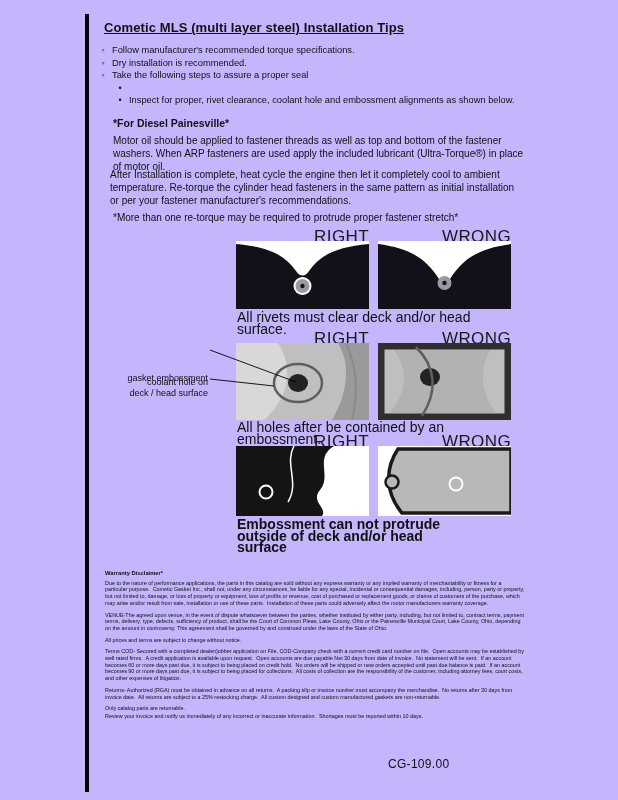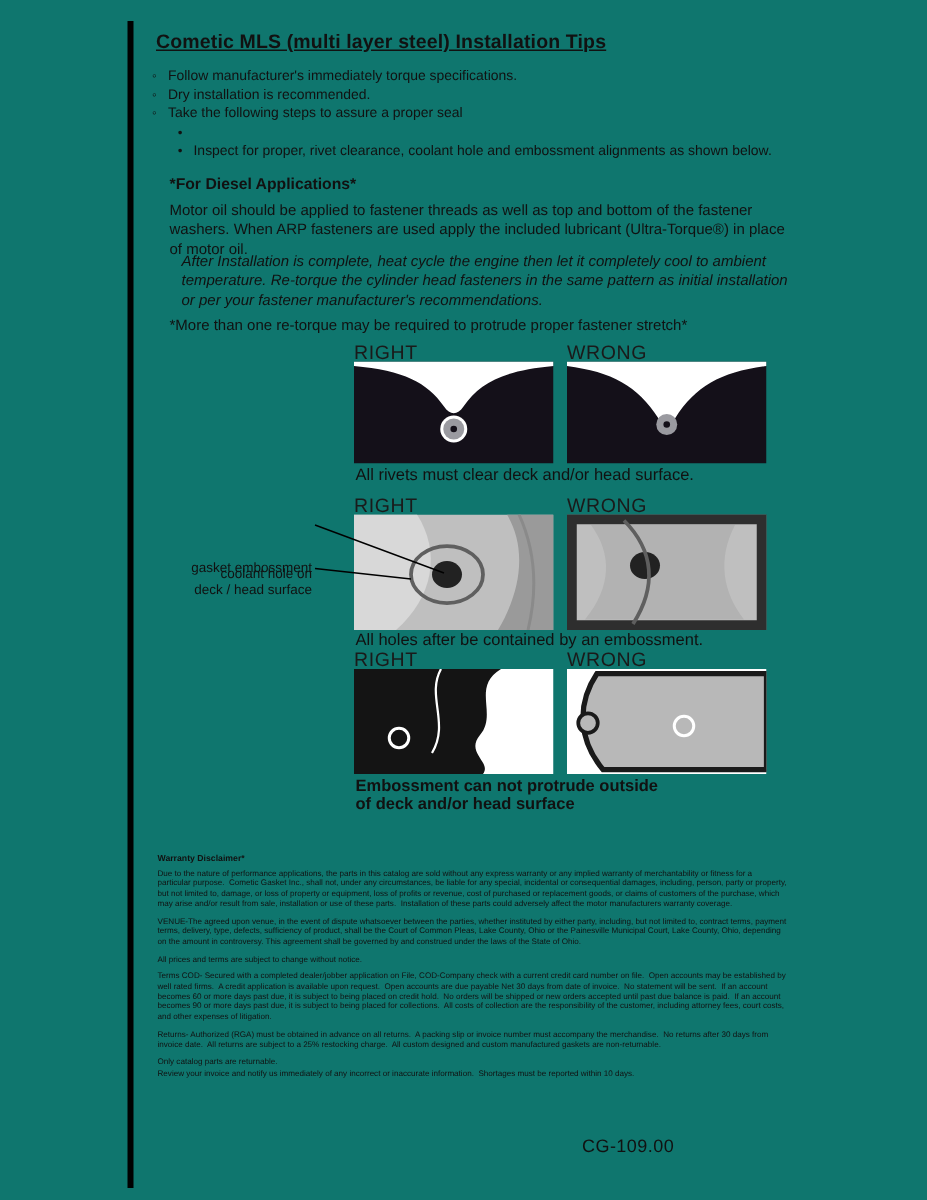--- a/index.html
+++ b/index.html
@@ -1,77 +1,77 @@
 <!DOCTYPE html>
 <html><head>
 <meta charset="utf-8">
 <style>
   html,body { margin:0; padding:0; background:#ffffff; }
   .page {
-    position:relative; width:618px; height:800px; background:#0f766e;
+    position:relative; width:618px; height:800px; background:#c4b5fd;
     font-family:"Liberation Sans", sans-serif; color:#111; overflow:hidden;
   }
   .abs { position:absolute; }
   .left-rule { background:#000; }
   .title {
     font-size:13px; font-weight:bold; text-decoration:underline;
     white-space:nowrap; letter-spacing:0.1px;
   }
   .brow { display:flex; gap:5px; line-height:12.6px; font-size:9.3px; }
   .brow.sub { margin-left:17px; }
   .bm { width:8px; text-align:center; flex:0 0 auto; color:#111; }
   .bm.open { font-size:9px; }
   .bm.fill { font-size:9px; }
   .bt { white-space:pre-wrap; }
   .h-diesel { font-size:10.5px; font-weight:bold; }
   .body-p { font-size:10px; line-height:13.2px; white-space:pre-wrap; }
-  .dia-h { font-size:13px; text-align:left; letter-spacing:0.4px; color:#1a1a1a; }
-  .cap { font-size:11px; line-height:11.5px; white-space:pre-wrap; }
+  .dia-h { font-size:17px; text-align:right; letter-spacing:0.4px; color:#1a1a1a; }
+  .cap { font-size:14px; line-height:11.5px; white-space:pre-wrap; }
   .callout { font-size:9px; line-height:11px; text-align:right; }
   .disc { font-size:5.4px; line-height:6.7px; }
   .disc .dh { font-size:5.8px; font-weight:bold; margin-bottom:3px; }
   .disc p { margin:0 0 5px 0; white-space:pre-wrap; }
   .disc p.tight { margin-bottom:1px; }
   .footer-code { font-size:12px; letter-spacing:0.3px; }
   svg { display:block; }
 </style>
 </head>
 <body>
 
 <div class="page">
 
   <div class="abs left-rule" style="left:85px; top:14px; width:4px; height:778px;"></div>
 
   <div class="abs title" style="left:104px; top:20px;">Cometic MLS (multi layer steel) Installation Tips</div>
 
   <div class="abs" style="left:99px; top:44px; width:440px;">
     <div class="brow">
       <span class="bm open">◦</span>
-      <span class="bt">Follow manufacturer's immediately torque specifications.</span>
+      <span class="bt">Follow manufacturer's recommended torque specifications.</span>
     </div>
     <div class="brow">
       <span class="bm open">◦</span>
       <span class="bt">Dry installation is recommended.</span>
     </div>
     <div class="brow">
       <span class="bm open">◦</span>
       <span class="bt">Take the following steps to assure a proper seal</span>
     </div>
     <div class="brow sub">
       <span class="bm fill">•</span>
     </div>
     <div class="brow sub">
       <span class="bm fill">•</span>
       <span class="bt">Inspect for proper, rivet clearance, coolant hole and embossment alignments as shown below.</span>
     </div>
   </div>
 
-  <div class="abs h-diesel" style="left:113px; top:117px;">*For Diesel Applications*</div>
+  <div class="abs h-diesel" style="left:113px; top:117px;">*For Diesel Painesville*</div>
   <div class="abs body-p" style="left:113px; top:134px; width:414px;">Motor oil should be applied to fastener threads as well as top and bottom of the fastener washers. When ARP fasteners are used apply the included lubricant (Ultra-Torque®) in place of motor oil.</div>
-  <div class="abs body-p" style="left:121px; top:168px; width:414px;font-style:italic;">After Installation is complete, heat cycle the engine then let it completely cool to ambient temperature. Re-torque the cylinder head fasteners in the same pattern as initial installation or per your fastener manufacturer's recommendations.</div>
+  <div class="abs body-p" style="left:110px; top:168px; width:414px;">After Installation is complete, heat cycle the engine then let it completely cool to ambient temperature. Re-torque the cylinder head fasteners in the same pattern as initial installation or per your fastener manufacturer's recommendations.</div>
   <div class="abs body-p" style="left:113px; top:211px; width:430px;">*More than one re-torque may be required to protrude proper fastener stretch*</div>
 
   <div class="abs dia-h" style="left:236px; top:227px; width:133px;">RIGHT</div>
   <div class="abs dia-h" style="left:378px; top:227px; width:133px;">WRONG</div>
 
   <svg class="abs" style="left:236px; top:241px;" width="133" height="68" viewBox="0 0 133 68">
     <rect width="133" height="68" fill="#141019"></rect>
     <path d="M0,0 H133 V3 C100,6 84,14 73,30 C69,36 64,36 60,30 C49,14 33,6 0,3 Z" fill="#ffffff"></path>
     <circle cx="66.5" cy="45" r="9" fill="#ffffff"></circle>
     <circle cx="66.5" cy="45" r="7" fill="#9a9aa0"></circle>

